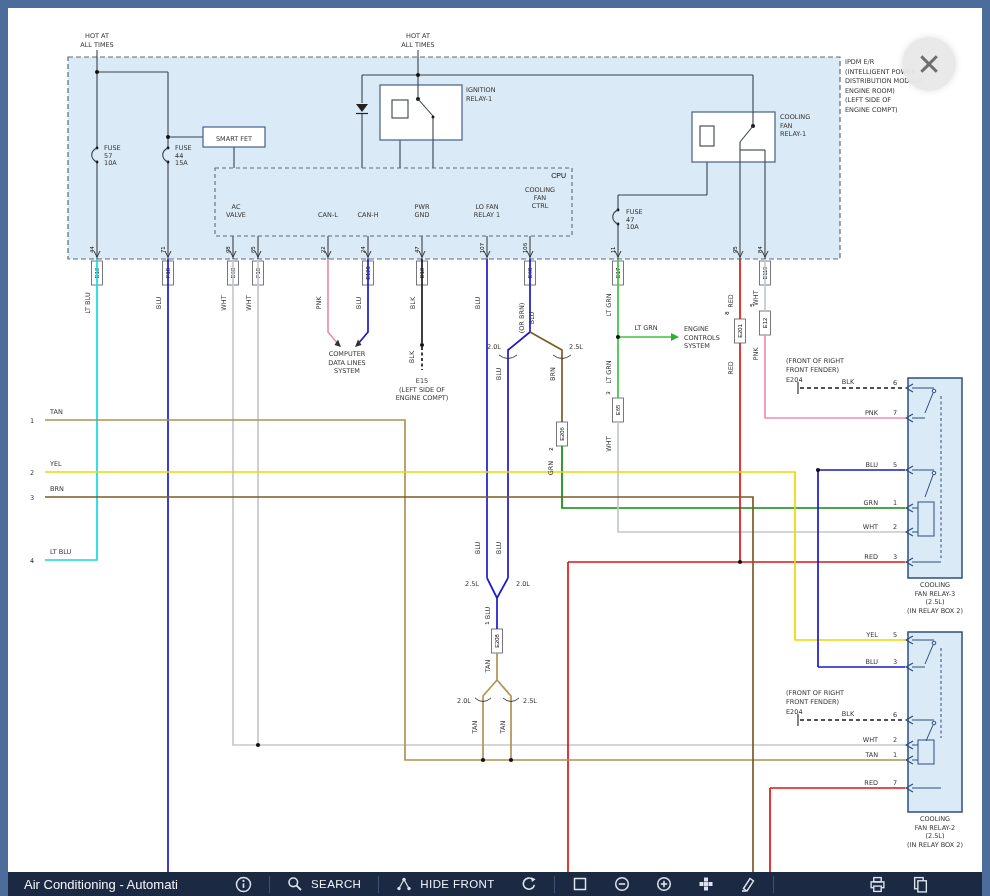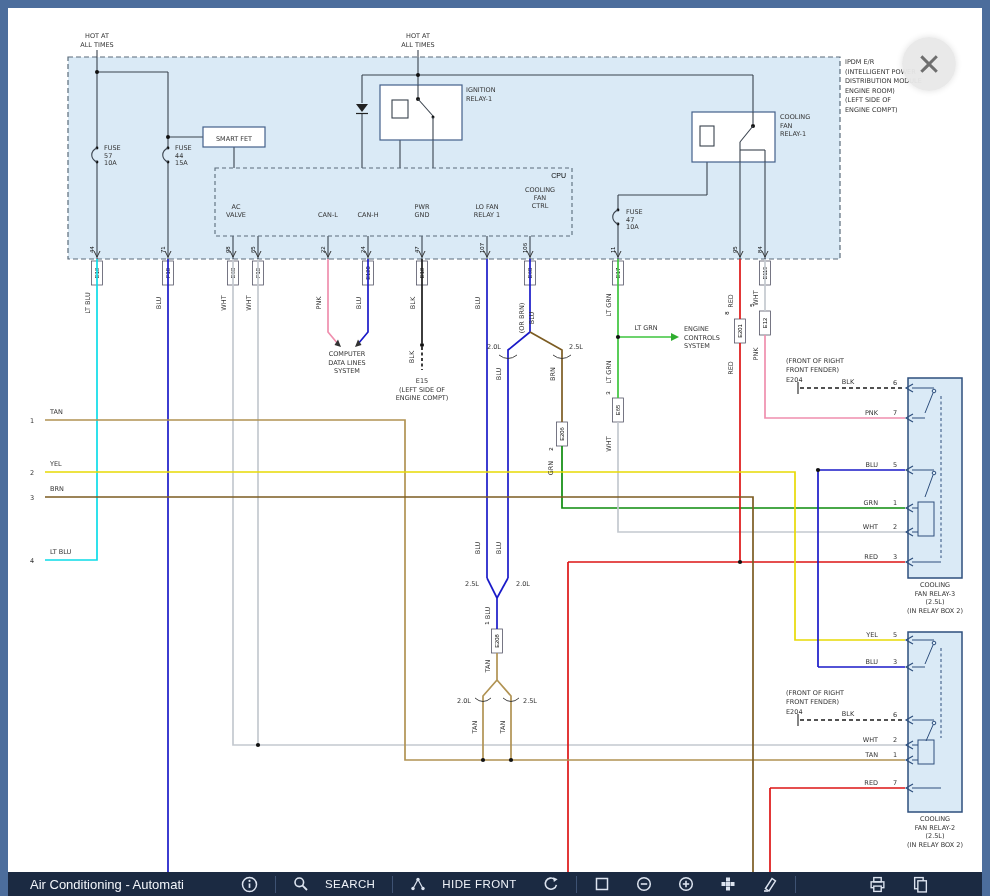--- a/index.html
+++ b/index.html
@@ -21,23 +21,23 @@
   .c-tan{stroke:#b19353;} .c-brn{stroke:#7c5c22;}
   .dot{fill:#111;}
   .relayline{stroke:#2e4f7d;stroke-width:1;fill:none;}
   
   #close-btn{position:absolute;left:902px;top:37px;width:54px;height:54px;border-radius:50%;
     background:rgba(232,232,232,0.95);border:none;cursor:pointer;display:flex;align-items:center;
     justify-content:center;font-size:30px;font-weight:bold;color:#6e6e6e;
     font-family:"DejaVu Sans", sans-serif;box-shadow:0 0 6px rgba(0,0,0,0.12);}
   
   #toolbar{position:absolute;left:8px;right:8px;bottom:0;height:24px;background:#1b2a42;
-    display:flex;align-items:center;overflow:hidden;padding-left:6px;}
+    display:flex;align-items:center;overflow:hidden;}
   .tb-title{color:#f2f5fa;font-size:13px;margin-left:16px;width:198px;white-space:nowrap;overflow:hidden;}
-  .tb-btn{background:transparent;border:none;color:#eef2f8;display:flex;align-items:center;gap:16px;
+  .tb-btn{background:transparent;border:none;color:#eef2f8;display:flex;align-items:center;gap:8px;
     font-family:"Liberation Sans", sans-serif;font-size:11.5px;letter-spacing:0.4px;cursor:pointer;
     padding:0 13px;height:24px;}
   .tb-sep{width:1px;height:17px;background:#3e5273;margin:0 4px;}
   .tb-spacer{flex:1;}
   .tb-ic{display:block;}
 </style>
 </head>
 <body>
 
 <div id="app">

